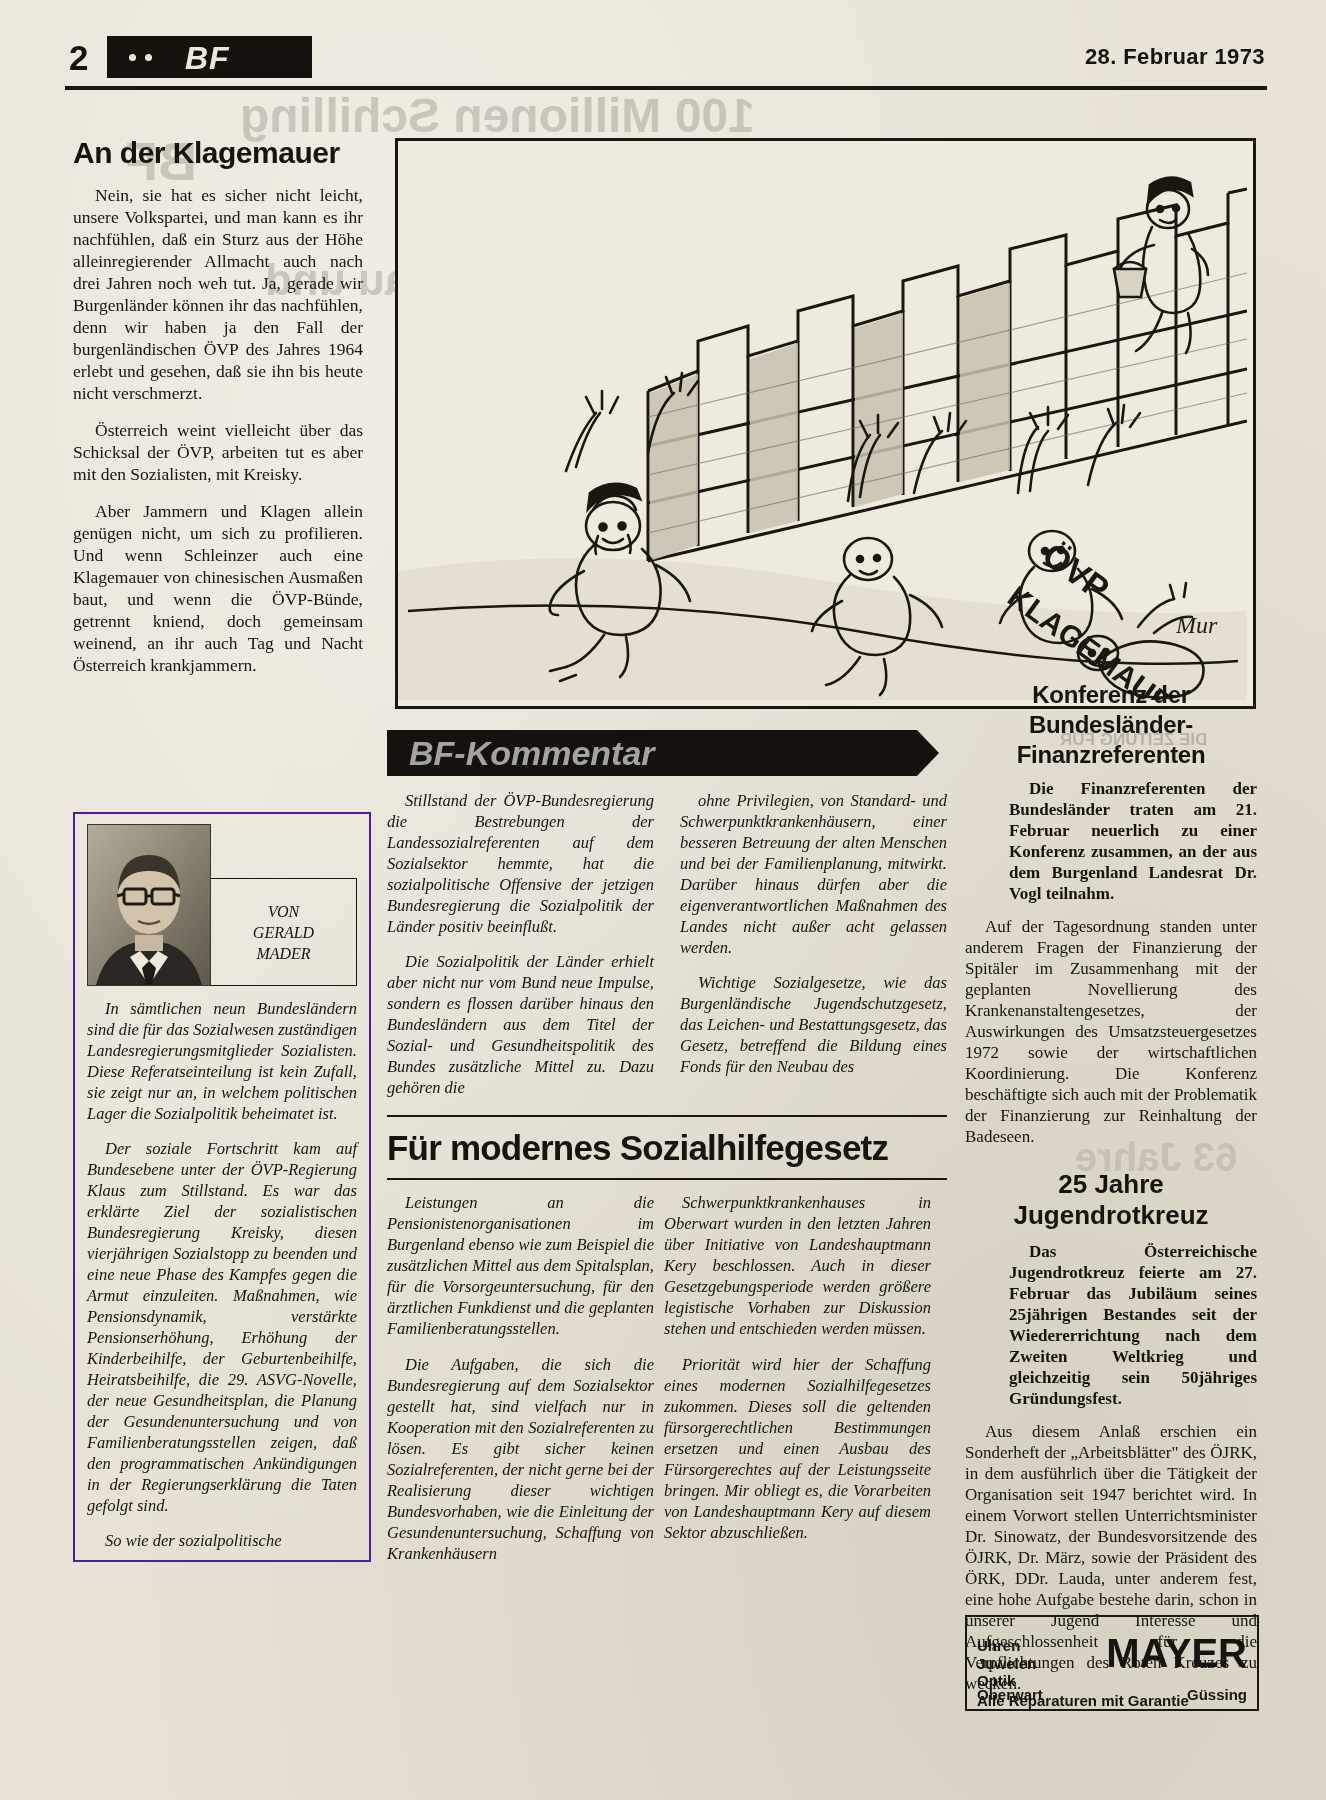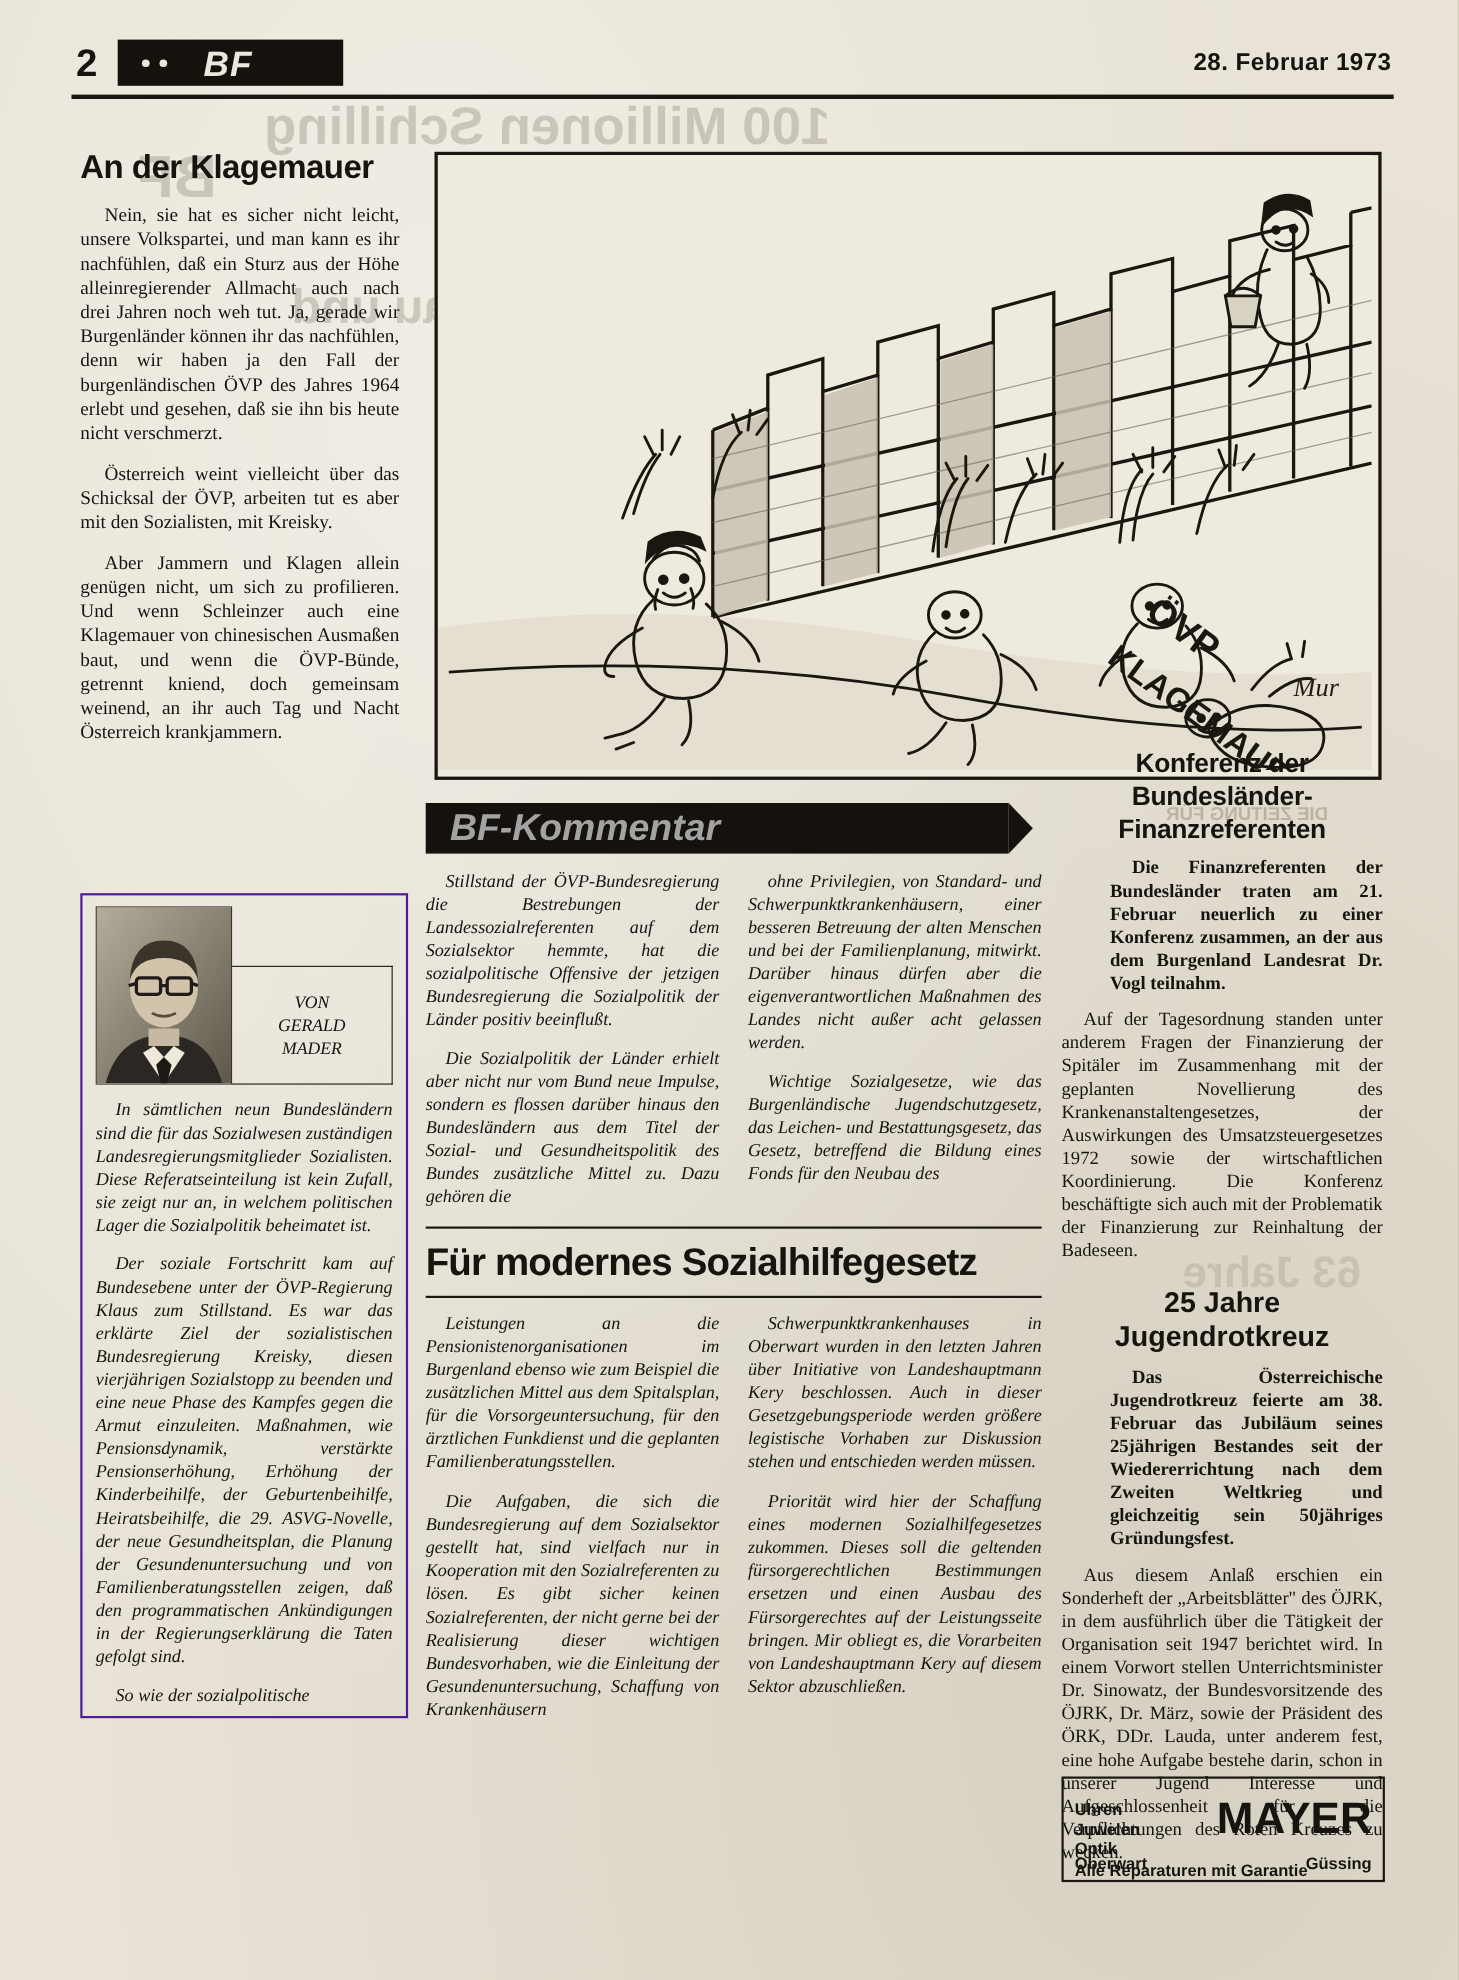--- a/index.html
+++ b/index.html
@@ -288,21 +288,21 @@
     width: 560px;
     height: 2px;
     background: #1a1710;
   }
   .soz-cols {
     position: absolute;
     left: 322px;
     top: 462px;
     width: 560px;
     display: flex;
-    gap: 26px;
+    gap: 10px;
   }
   .soz-cols .col { width: 267px; }
   .soz-cols p {
     margin: 0 0 15px 0;
     font-size: 16.5px;
     line-height: 21px;
     font-style: italic;
     text-align: justify;
     text-indent: 18px;
   }
@@ -632,21 +632,21 @@
           <p>Priorität wird hier der Schaffung eines modernen Sozialhilfegesetzes zukommen. Dieses soll die geltenden fürsorgerechtlichen Bestimmungen ersetzen und einen Ausbau des Fürsorgerechtes auf der Leistungsseite bringen. Mir obliegt es, die Vorarbeiten von Landeshauptmann Kery auf diesem Sektor abzuschließen.</p>
         </div>
       </div>
 
       <div class="right-col">
         <h2 class="right-head">Konferenz der Bundesländer-Finanzreferenten</h2>
         <p class="bold">Die Finanzreferenten der Bundesländer traten am 21. Februar neuerlich zu einer Konferenz zusammen, an der aus dem Burgenland Landesrat Dr. Vogl teilnahm.</p>
         <p>Auf der Tagesordnung standen unter anderem Fragen der Finanzierung der Spitäler im Zusammenhang mit der geplanten Novellierung des Krankenanstaltengesetzes, der Auswirkungen des Umsatzsteuergesetzes 1972 sowie der wirtschaftlichen Koordinierung. Die Konferenz beschäftigte sich auch mit der Problematik der Finanzierung zur Reinhaltung der Badeseen.</p>
 
         <h2 class="right-head2">25 Jahre Jugendrotkreuz</h2>
-        <p class="bold">Das Österreichische Jugendrotkreuz feierte am 38. Februar das Jubiläum seines 25jährigen Bestandes seit der Wiedererrichtung nach dem Zweiten Weltkrieg und gleichzeitig sein 50jähriges Gründungsfest.</p>
+        <p class="bold">Das Österreichische Jugendrotkreuz feierte am 27. Februar das Jubiläum seines 25jährigen Bestandes seit der Wiedererrichtung nach dem Zweiten Weltkrieg und gleichzeitig sein 50jähriges Gründungsfest.</p>
         <p>Aus diesem Anlaß erschien ein Sonderheft der „Arbeitsblätter" des ÖJRK, in dem ausführlich über die Tätigkeit der Organisation seit 1947 berichtet wird. In einem Vorwort stellen Unterrichtsminister Dr. Sinowatz, der Bundesvorsitzende des ÖJRK, Dr. März, sowie der Präsident des ÖRK, DDr. Lauda, unter anderem fest, eine hohe Aufgabe bestehe darin, schon in unserer Jugend Interesse und Aufgeschlossenheit für die Verpflichtungen des Roten Kreuzes zu wecken.</p>
       </div>
 
       <div class="ad-box">
         <div class="ad-lines">
           <div>Uhren</div>
           <div>Juwelen</div>
           <div>Optik</div>
         </div>
         <div class="ad-guarantee">Alle Reparaturen mit Garantie</div>

